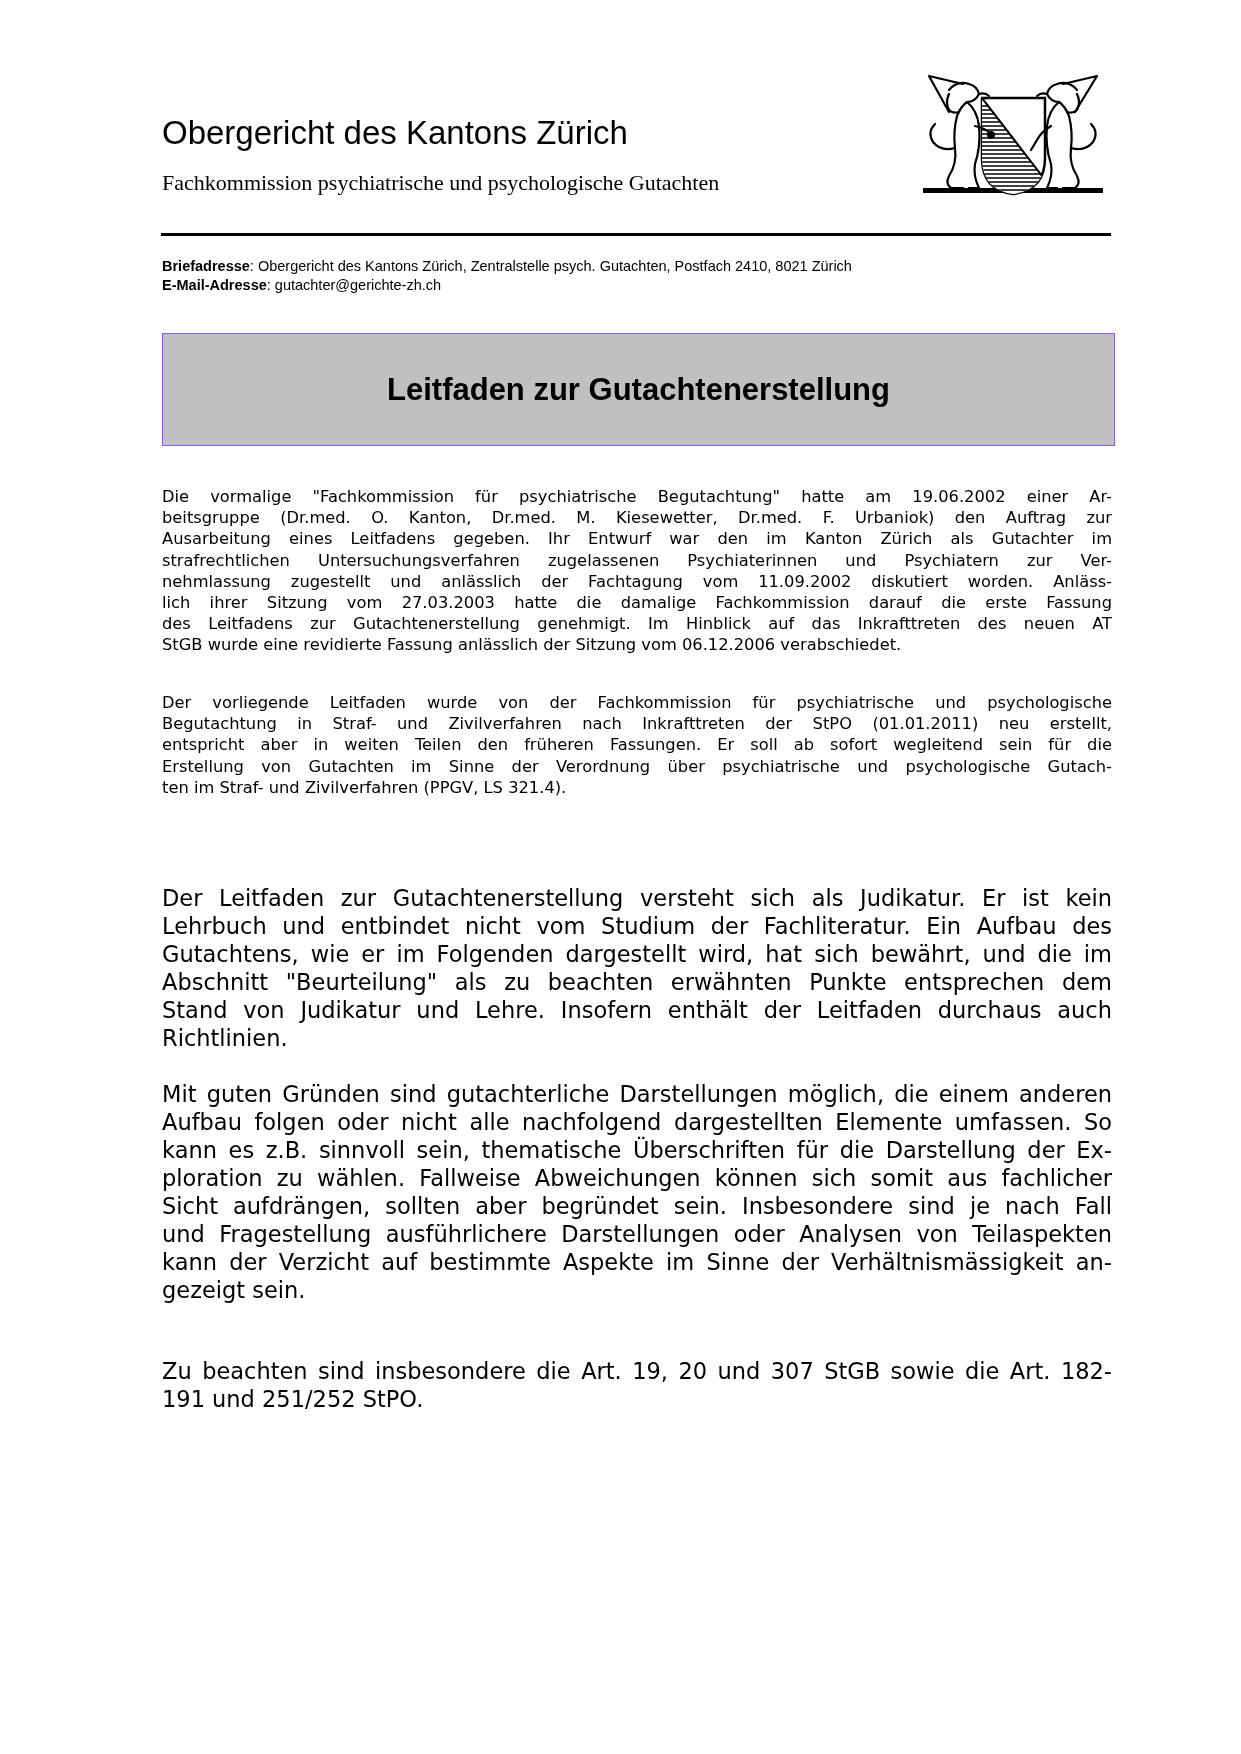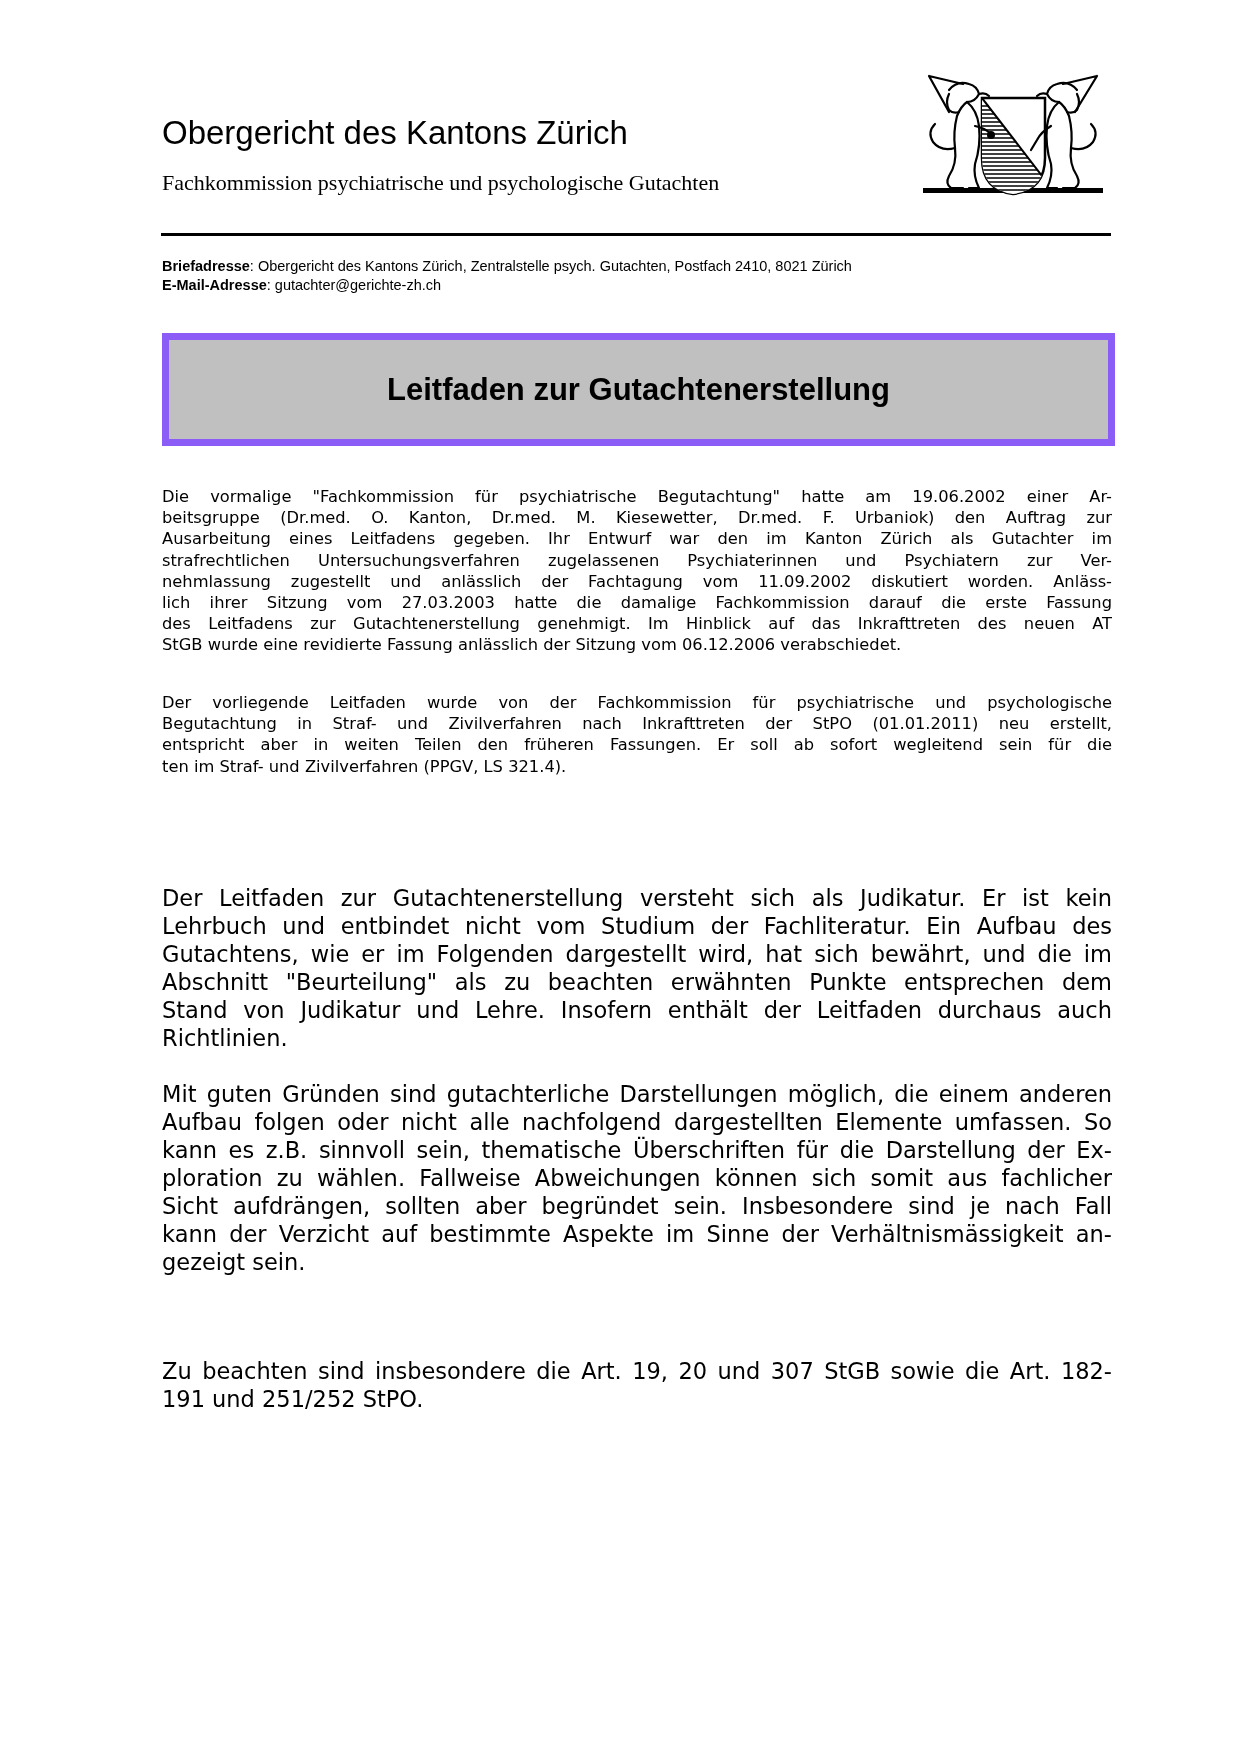--- a/index.html
+++ b/index.html
@@ -9,21 +9,21 @@
   .org-title { position: absolute; left: 148px; top: 113px; font-family: "Liberation Sans", sans-serif; font-size: 33px; line-height: 40px; white-space: nowrap; }
   .org-subtitle { position: absolute; left: 148px; top: 169px; font-family: Liberation Serif, serif; font-size: 22px; line-height: 28px; white-space: nowrap; }
 
   .crest { position: absolute; left: 905px; top: 72px; width: 188px; height: 128px; }
 
   .rule { position: absolute; left: 147px; top: 233px; width: 950px; height: 3px; background: #000; }
 
   .contact { position: absolute; left: 148px; top: 257px; font-family: "Liberation Sans", sans-serif; font-size: 14.5px; line-height: 19px; white-space: nowrap; }
   .contact b { font-weight: bold; }
 
-  .title-box { position: absolute; left: 148px; top: 333px; width: 953px; height: 113px; background: #c0c0c0; border: 7px solid #8b5cf6; box-sizing: border-box; display: flex; align-items: center; justify-content: center; }
+  .title-box { position: absolute; left: 148px; top: 333px; width: 953px; height: 113px; background: #c0c0c0; border: 1px solid #8b5cf6; box-sizing: border-box; display: flex; align-items: center; justify-content: center; }
   .title-box h1 { margin: 0; font-family: "Liberation Sans", sans-serif; font-weight: bold; font-size: 31px; letter-spacing: 0px; }
 
   .para-small { position: absolute; left: 148px; width: 950px; font-family: "DejaVu Sans", sans-serif; font-size: 16.3px; line-height: 21.2px; }
   .para-large { position: absolute; left: 148px; width: 950px; font-family: "DejaVu Sans", sans-serif; font-size: 22.5px; line-height: 28px; }
   .line { display: block; white-space: nowrap; text-align: justify; text-align-last: justify; height: 1em; }
   .para-small .line { height: 21.2px; }
   .para-large .line { height: 28px; }
   .line.last { text-align-last: left; }
 
   #p1 { top: 486px; }
@@ -122,36 +122,38 @@
       <span class="line">strafrechtlichen Untersuchungsverfahren zugelassenen Psychiaterinnen und Psychiatern zur Ver-</span>
       <span class="line">nehmlassung zugestellt und anlässlich der Fachtagung vom 11.09.2002 diskutiert worden. Anläss-</span>
       <span class="line">lich ihrer Sitzung vom 27.03.2003 hatte die damalige Fachkommission darauf die erste Fassung</span>
       <span class="line">des Leitfadens zur Gutachtenerstellung genehmigt.  Im Hinblick auf das Inkrafttreten des neuen AT</span>
       <span class="line last">StGB wurde eine revidierte Fassung anlässlich der Sitzung vom 06.12.2006 verabschiedet.</span>
     </div>
   <div class="para-small" id="p2">
       <span class="line">Der vorliegende Leitfaden wurde von der Fachkommission für psychiatrische und psychologische</span>
       <span class="line">Begutachtung in Straf- und Zivilverfahren nach Inkrafttreten der StPO (01.01.2011) neu erstellt,</span>
       <span class="line">entspricht aber in weiten Teilen den früheren Fassungen. Er soll ab sofort wegleitend sein für die</span>
+      <span class="line">Erstellung von Gutachten im Sinne der Verordnung über psychiatrische und psychologische Gutach-</span>
       <span class="line last">ten im Straf- und Zivilverfahren (PPGV, LS 321.4).</span>
     </div>
   <div class="para-large" id="p3">
       <span class="line">Der Leitfaden zur Gutachtenerstellung versteht sich als Judikatur. Er ist kein</span>
       <span class="line">Lehrbuch und entbindet nicht vom Studium der Fachliteratur. Ein Aufbau des</span>
       <span class="line">Gutachtens, wie er im Folgenden dargestellt wird, hat sich bewährt, und die im</span>
       <span class="line">Abschnitt "Beurteilung" als zu beachten erwähnten Punkte entsprechen dem</span>
       <span class="line">Stand von Judikatur und Lehre. Insofern enthält der Leitfaden durchaus auch</span>
       <span class="line last">Richtlinien.</span>
     </div>
   <div class="para-large" id="p4">
       <span class="line">Mit guten Gründen sind gutachterliche Darstellungen möglich, die einem anderen</span>
       <span class="line">Aufbau folgen oder nicht alle nachfolgend dargestellten Elemente umfassen. So</span>
       <span class="line">kann es z.B. sinnvoll sein, thematische Überschriften für die Darstellung der Ex-</span>
       <span class="line">ploration zu wählen. Fallweise Abweichungen können sich somit aus fachlicher</span>
       <span class="line">Sicht aufdrängen, sollten aber begründet sein. Insbesondere sind je nach Fall</span>
+      <span class="line">und Fragestellung ausführlichere Darstellungen oder Analysen von Teilaspekten</span>
       <span class="line">kann der Verzicht auf bestimmte Aspekte im Sinne der Verhältnismässigkeit an-</span>
       <span class="line last">gezeigt sein.</span>
     </div>
   <div class="para-large" id="p5">
       <span class="line">Zu beachten sind insbesondere die Art. 19, 20 und 307 StGB sowie die Art. 182-</span>
       <span class="line last">191 und 251/252 StPO.</span>
     </div>
 
 </div>
 

